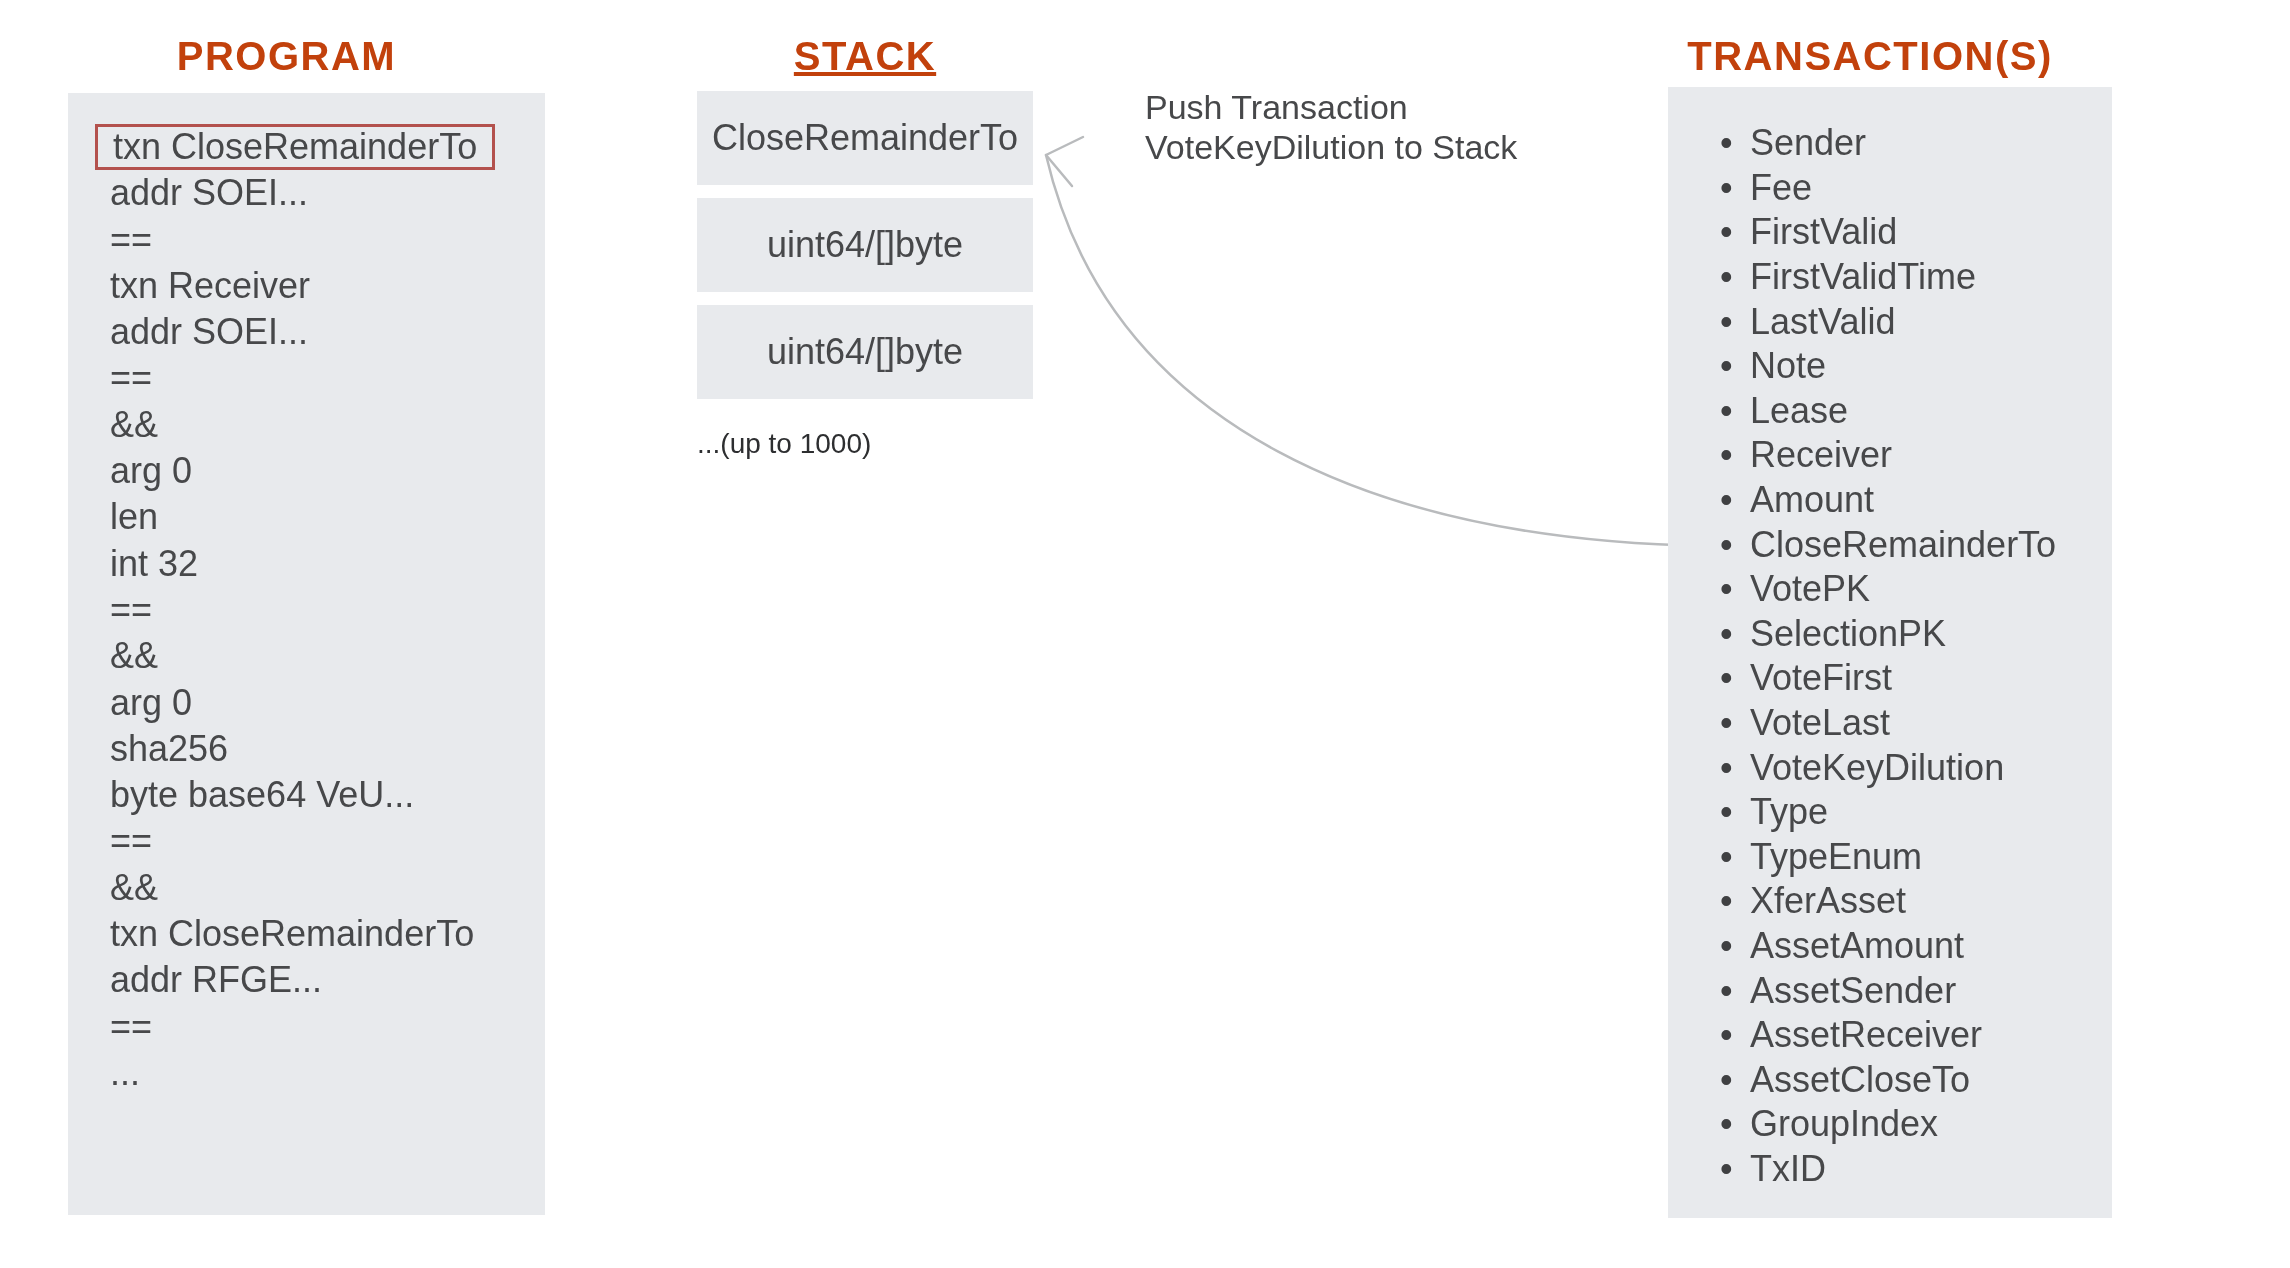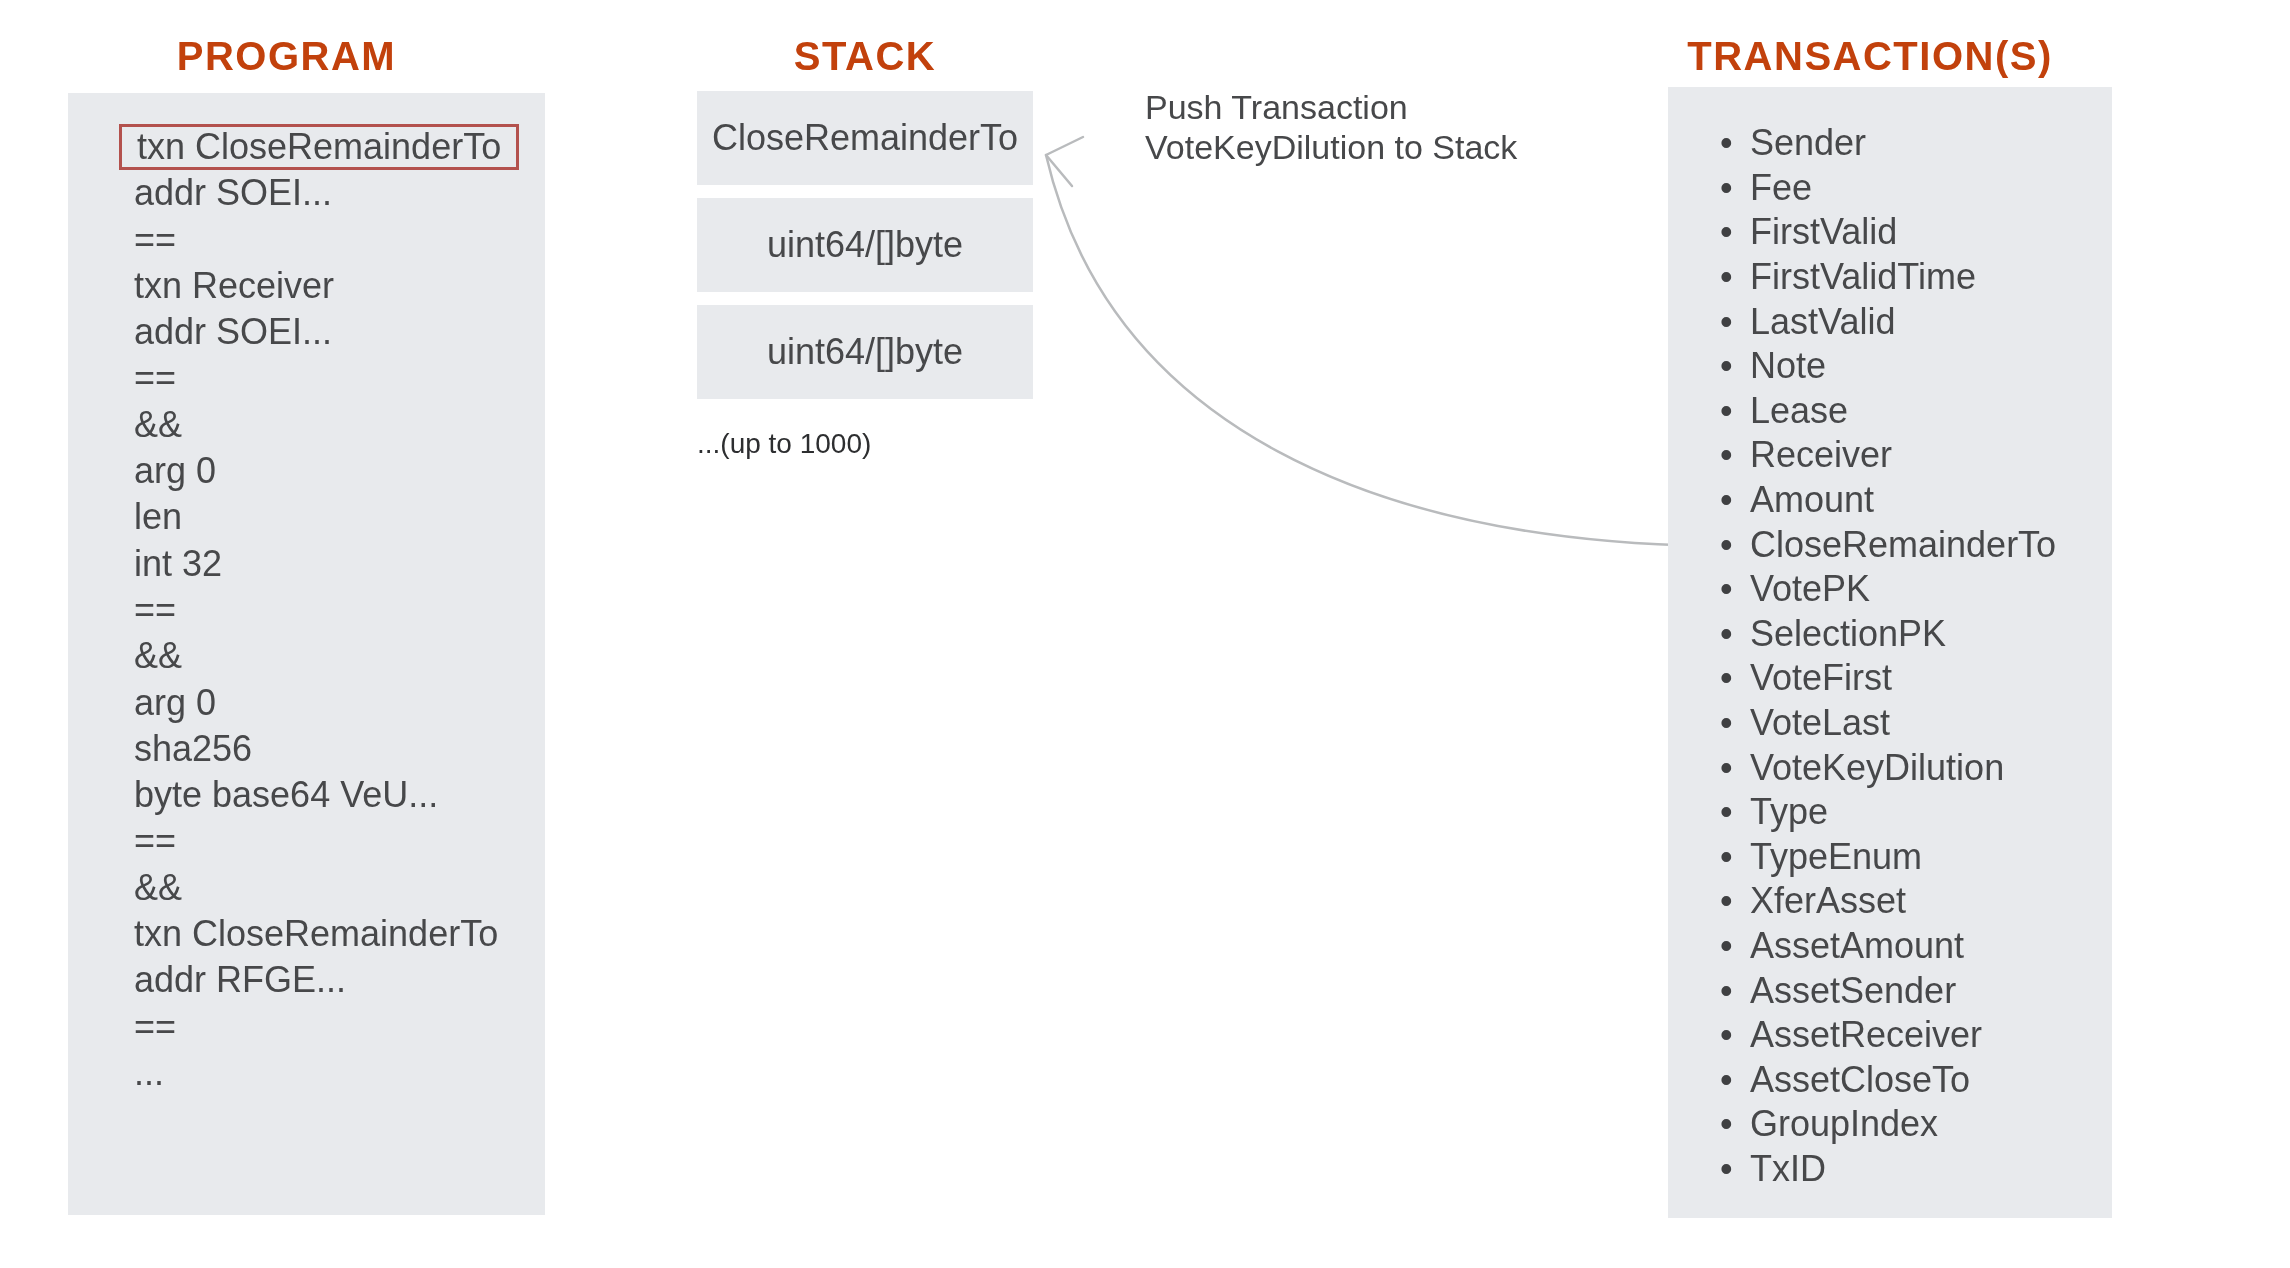--- a/index.html
+++ b/index.html
@@ -12,26 +12,26 @@
     overflow:hidden;
   }
 
   
   .col-title {
     position:absolute; top:30px; height:52px; line-height:52px;
     font-size:40px; font-weight:600; letter-spacing:1.5px;
     color:#c2410c; text-align:center; white-space:nowrap;
   }
   #program-title { left:48px;  width:477px; }
-  #stack-title   { left:697px; width:336px; }
+  #stack-title   { left:697px; width:336px;text-decoration:underline; }
   #tx-title      { left:1648px; width:444px; }
 
   
   .panel { position:absolute; background:#e8eaed; }
-  #program-panel { left:68px;  top:93px; width:477px; height:1122px; padding-top:31px;padding-left:24px; }
+  #program-panel { left:68px;  top:93px; width:477px; height:1122px; padding-top:31px; }
   #tx-panel      { left:1668px; top:87px; width:444px; height:1131px; padding-top:34px; }
 
   
   .p-line {
     height:46.3px; line-height:46.3px;
     padding-left:42px; font-size:36px; white-space:nowrap;
   }
   .p-line.boxed { padding-left:27px; }
   .hl-box {
     display:inline-block; border:3px solid #b3514d;

